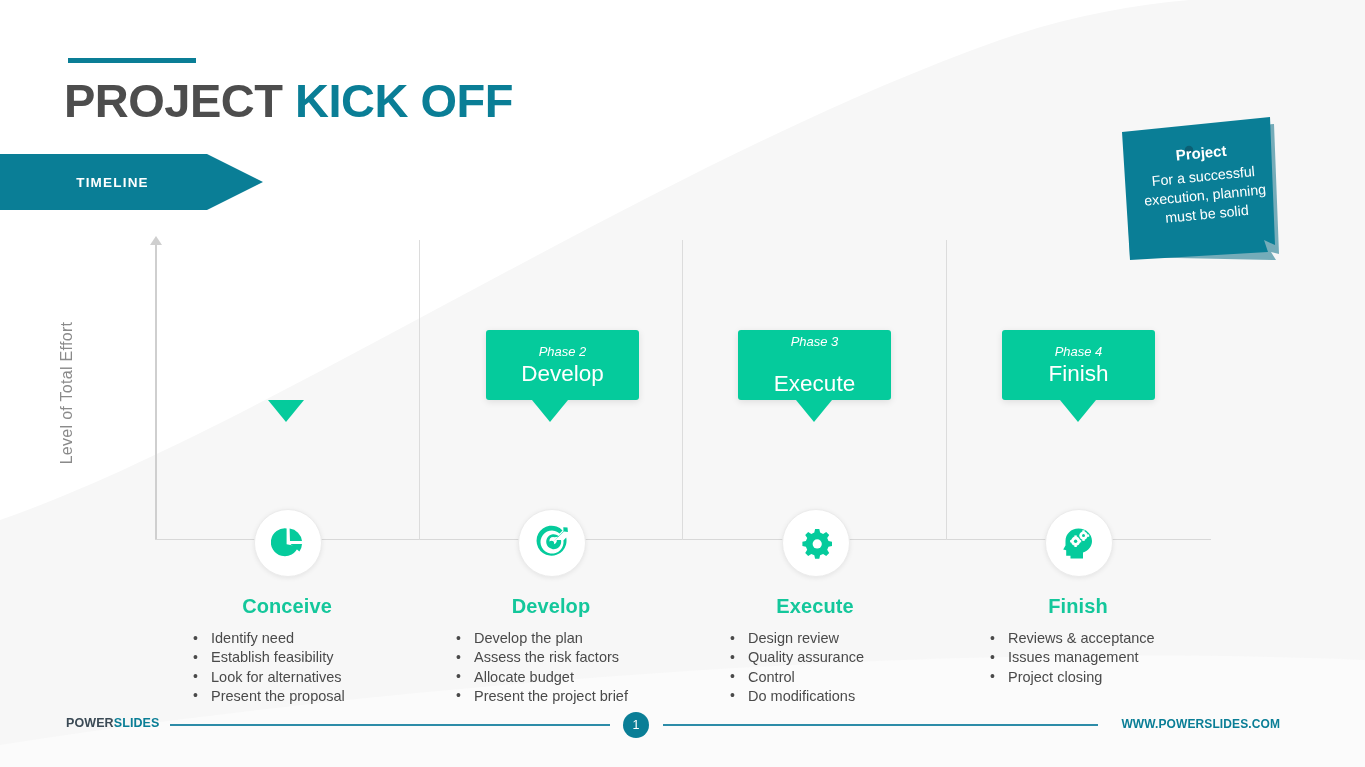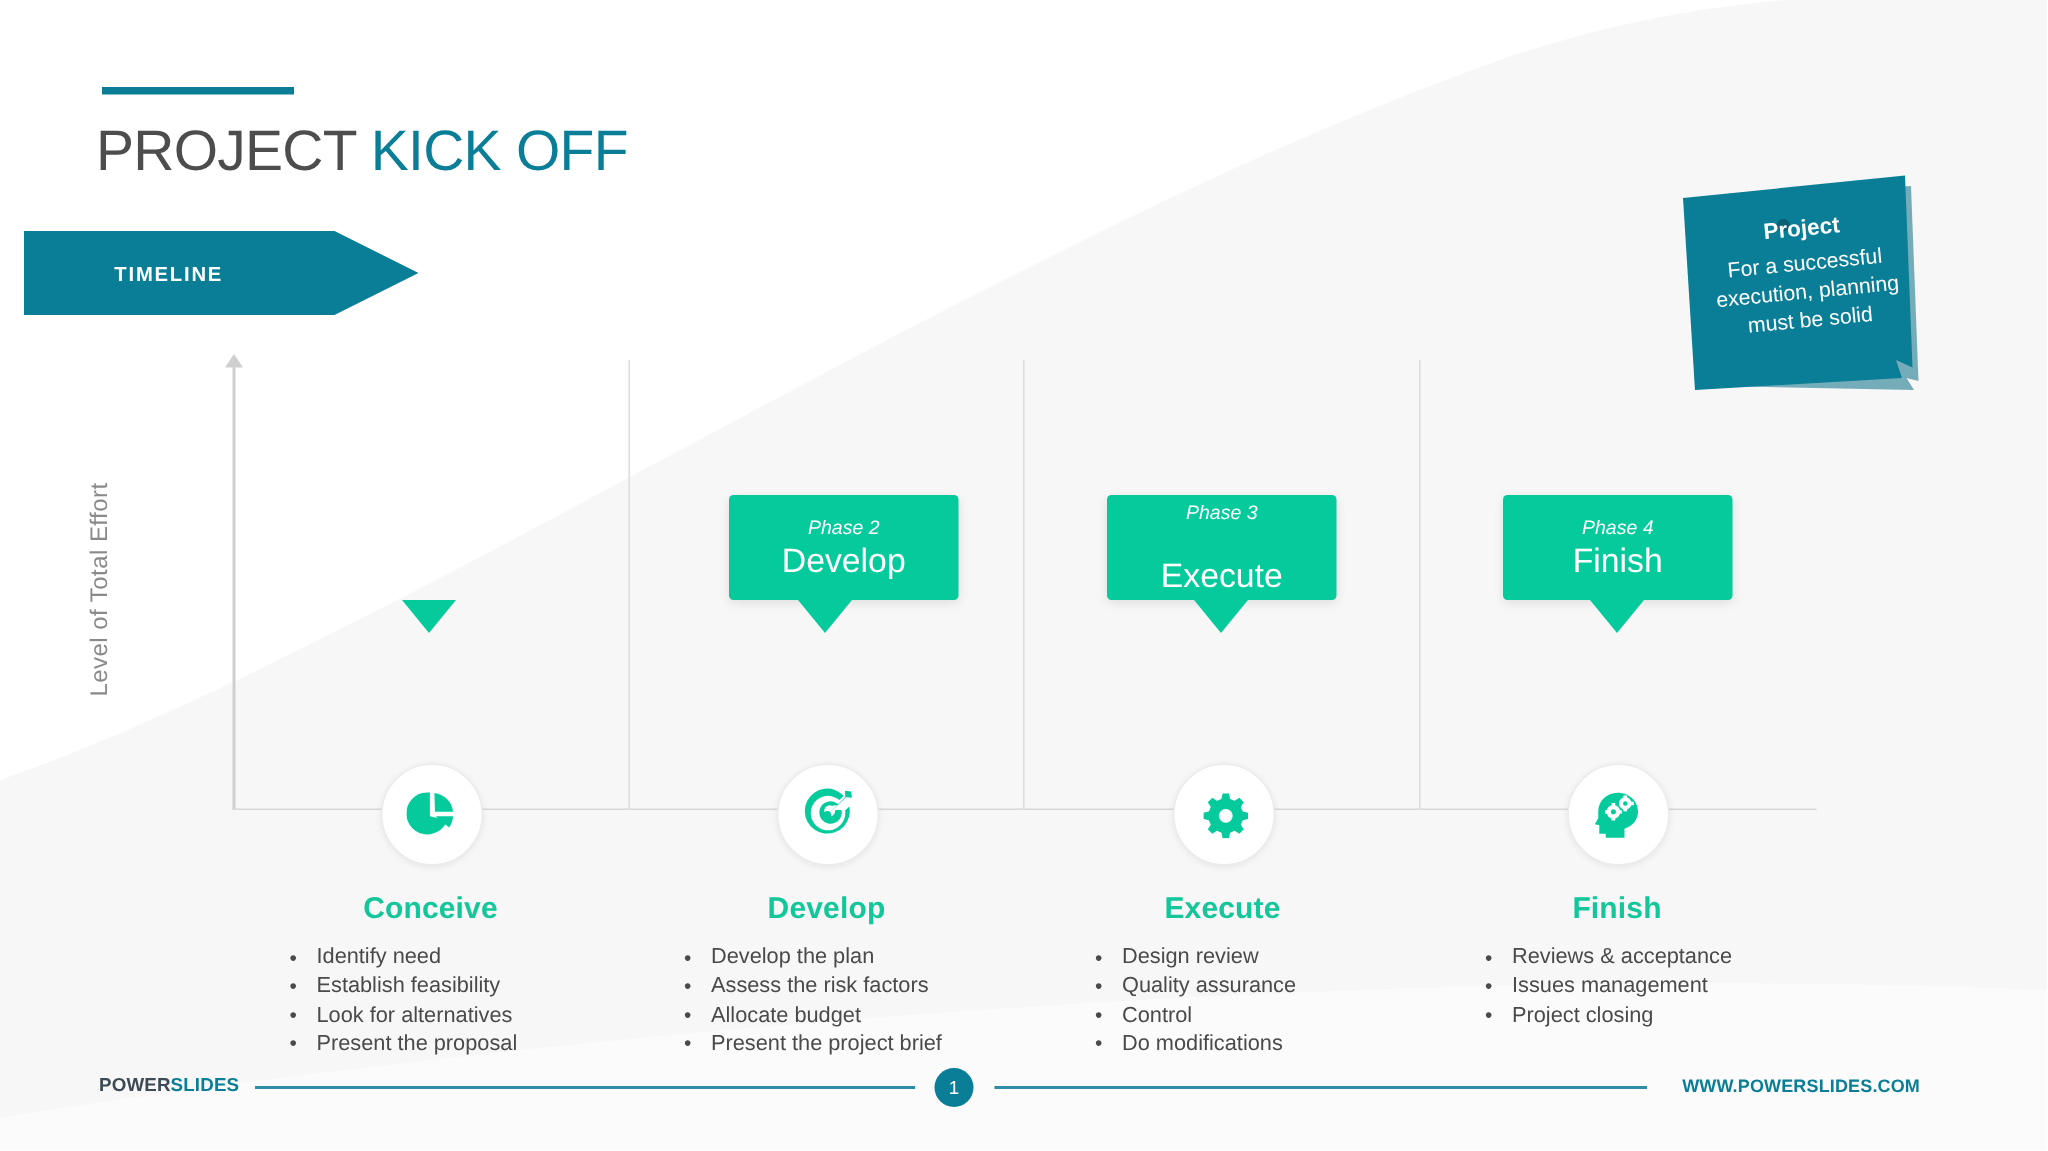--- a/index.html
+++ b/index.html
@@ -30,34 +30,34 @@
   
   .title-rule {
     position: absolute;
     left: 68px; top: 58px;
     width: 128px; height: 5px;
     background: #0a7e96;
   }
   .page-title {
     position: absolute;
     left: 64px; top: 70px;
-    font-size: 38px;
-    font-weight: normal;
+    font-size: 47px;
+    font-weight: bold;
     letter-spacing: -0.5px;
     line-height: 62px;
     color: #4d4d4d;
     white-space: nowrap;
   }
   .page-title .accent { color: #0a7e96; }
 
   
   .timeline-arrow {
     position: absolute;
     left: 0; top: 154px;
-    width: 263px; height: 56px; padding-left: 16px;
+    width: 263px; height: 56px;
   }
   .timeline-arrow .tl-label {
     position: absolute;
     left: 0; top: 0;
     width: 225px; height: 56px;
     display: flex;
     align-items: center;
     justify-content: center;
     color: #ffffff;
     font-size: 13.5px;

